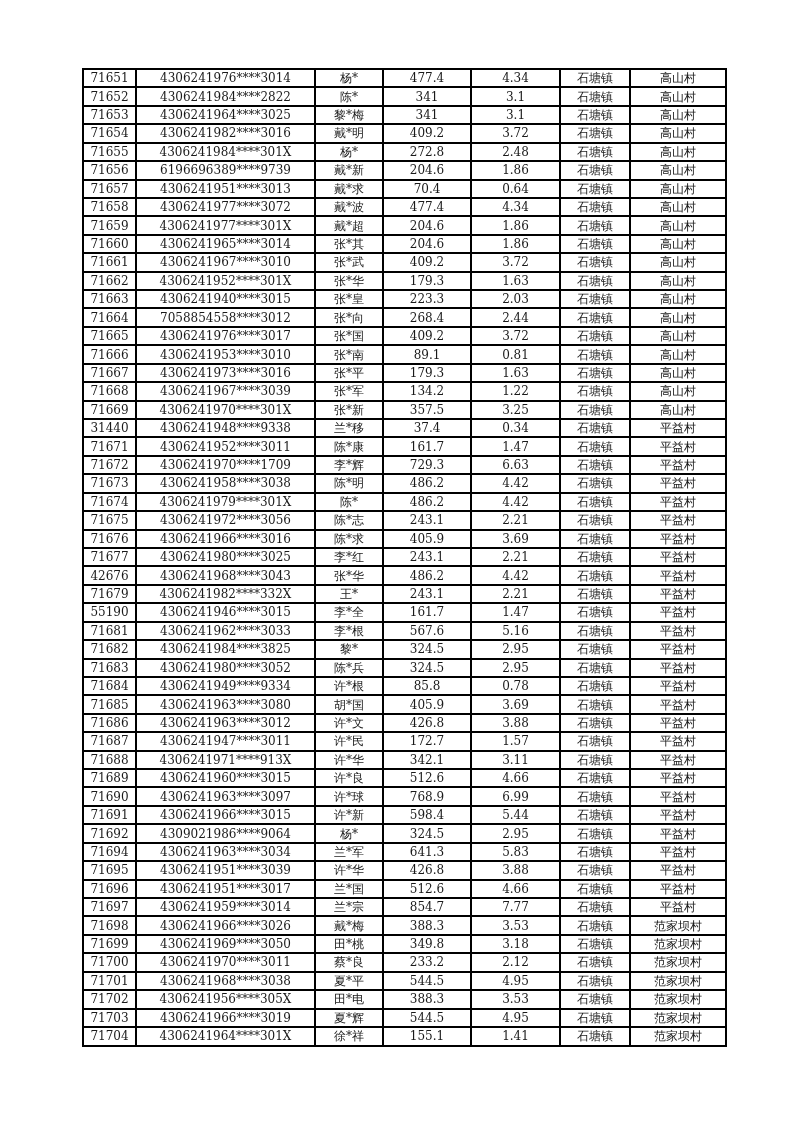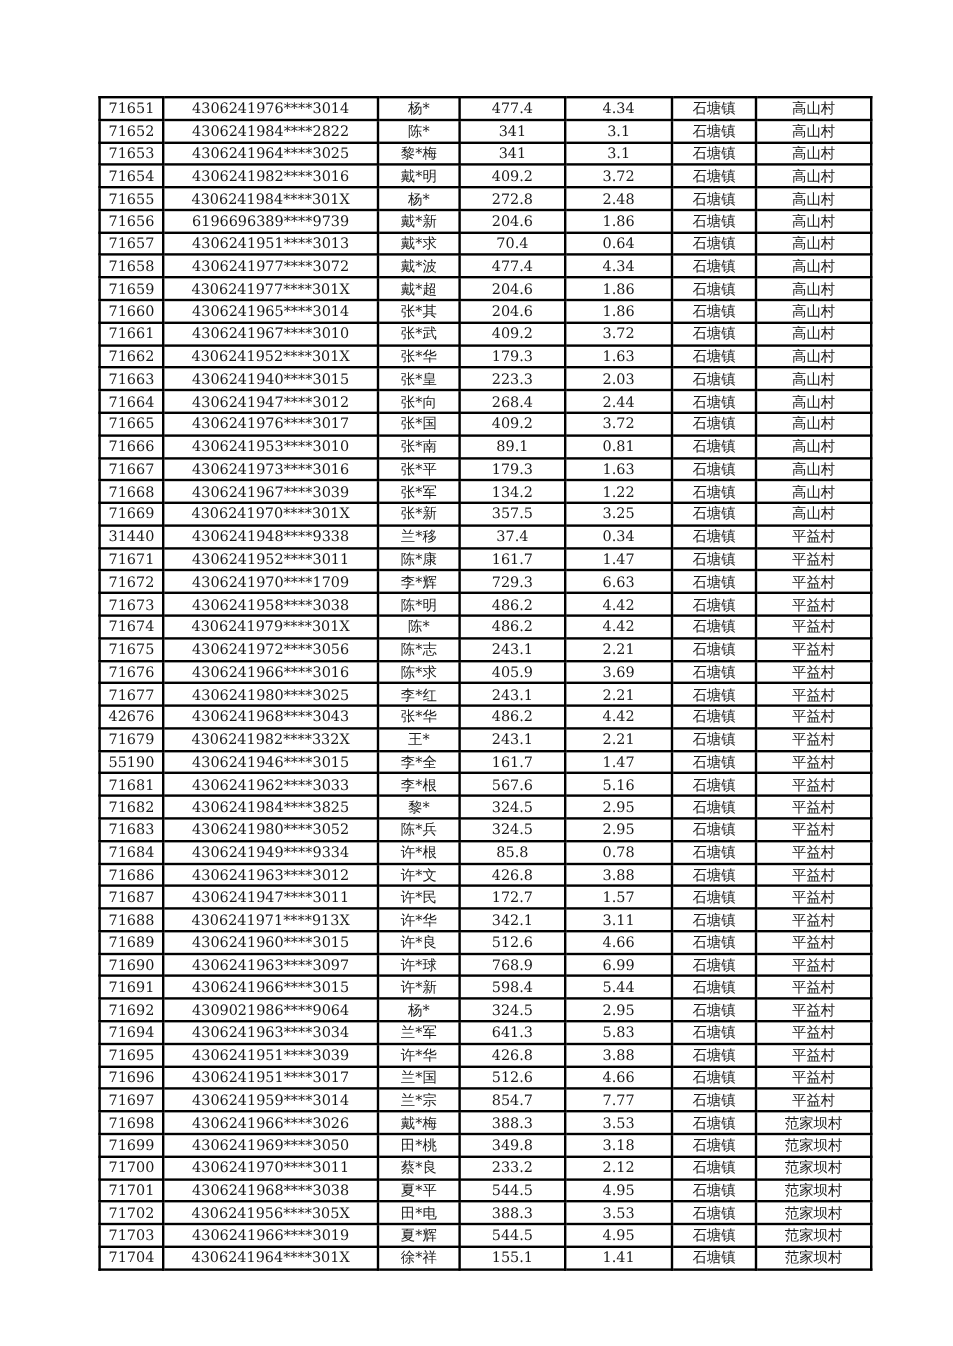--- a/index.html
+++ b/index.html
@@ -10,21 +10,21 @@
     width: 794px;
     height: 1122px;
     background: #ffffff;
     position: relative;
     overflow: hidden;
     font-family: "DejaVu Serif", "Liberation Serif", serif;
   }
   .sheet {
     position: absolute;
     left: 82px;
-    top: 80px;
+    top: 68px;
     border-radius: 16px;
   }
   table.data-table {
     border-collapse: collapse;
     table-layout: fixed;
     width: 643px;
     height: 979px;
   }
   table.data-table td {
     border: 2px solid #000000;
@@ -166,21 +166,21 @@
           <td>71663</td>
           <td>4306241940****3015</td>
           <td>张*皇</td>
           <td>223.3</td>
           <td>2.03</td>
           <td>石塘镇</td>
           <td>高山村</td>
         </tr>
         <tr>
           <td>71664</td>
-          <td>4306241947****3012</td>
+          <td>7058854558****3012</td>
           <td>张*向</td>
           <td>268.4</td>
           <td>2.44</td>
           <td>石塘镇</td>
           <td>高山村</td>
         </tr>
         <tr>
           <td>71665</td>
           <td>4306241976****3017</td>
           <td>张*国</td>
@@ -354,20 +354,29 @@
         <tr>
           <td>71684</td>
           <td>4306241949****9334</td>
           <td>许*根</td>
           <td>85.8</td>
           <td>0.78</td>
           <td>石塘镇</td>
           <td>平益村</td>
         </tr>
         <tr>
+          <td>71685</td>
+          <td>4306241963****3080</td>
+          <td>胡*国</td>
+          <td>405.9</td>
+          <td>3.69</td>
+          <td>石塘镇</td>
+          <td>平益村</td>
+        </tr>
+        <tr>
           <td>71686</td>
           <td>4306241963****3012</td>
           <td>许*文</td>
           <td>426.8</td>
           <td>3.88</td>
           <td>石塘镇</td>
           <td>平益村</td>
         </tr>
         <tr>
           <td>71687</td>

